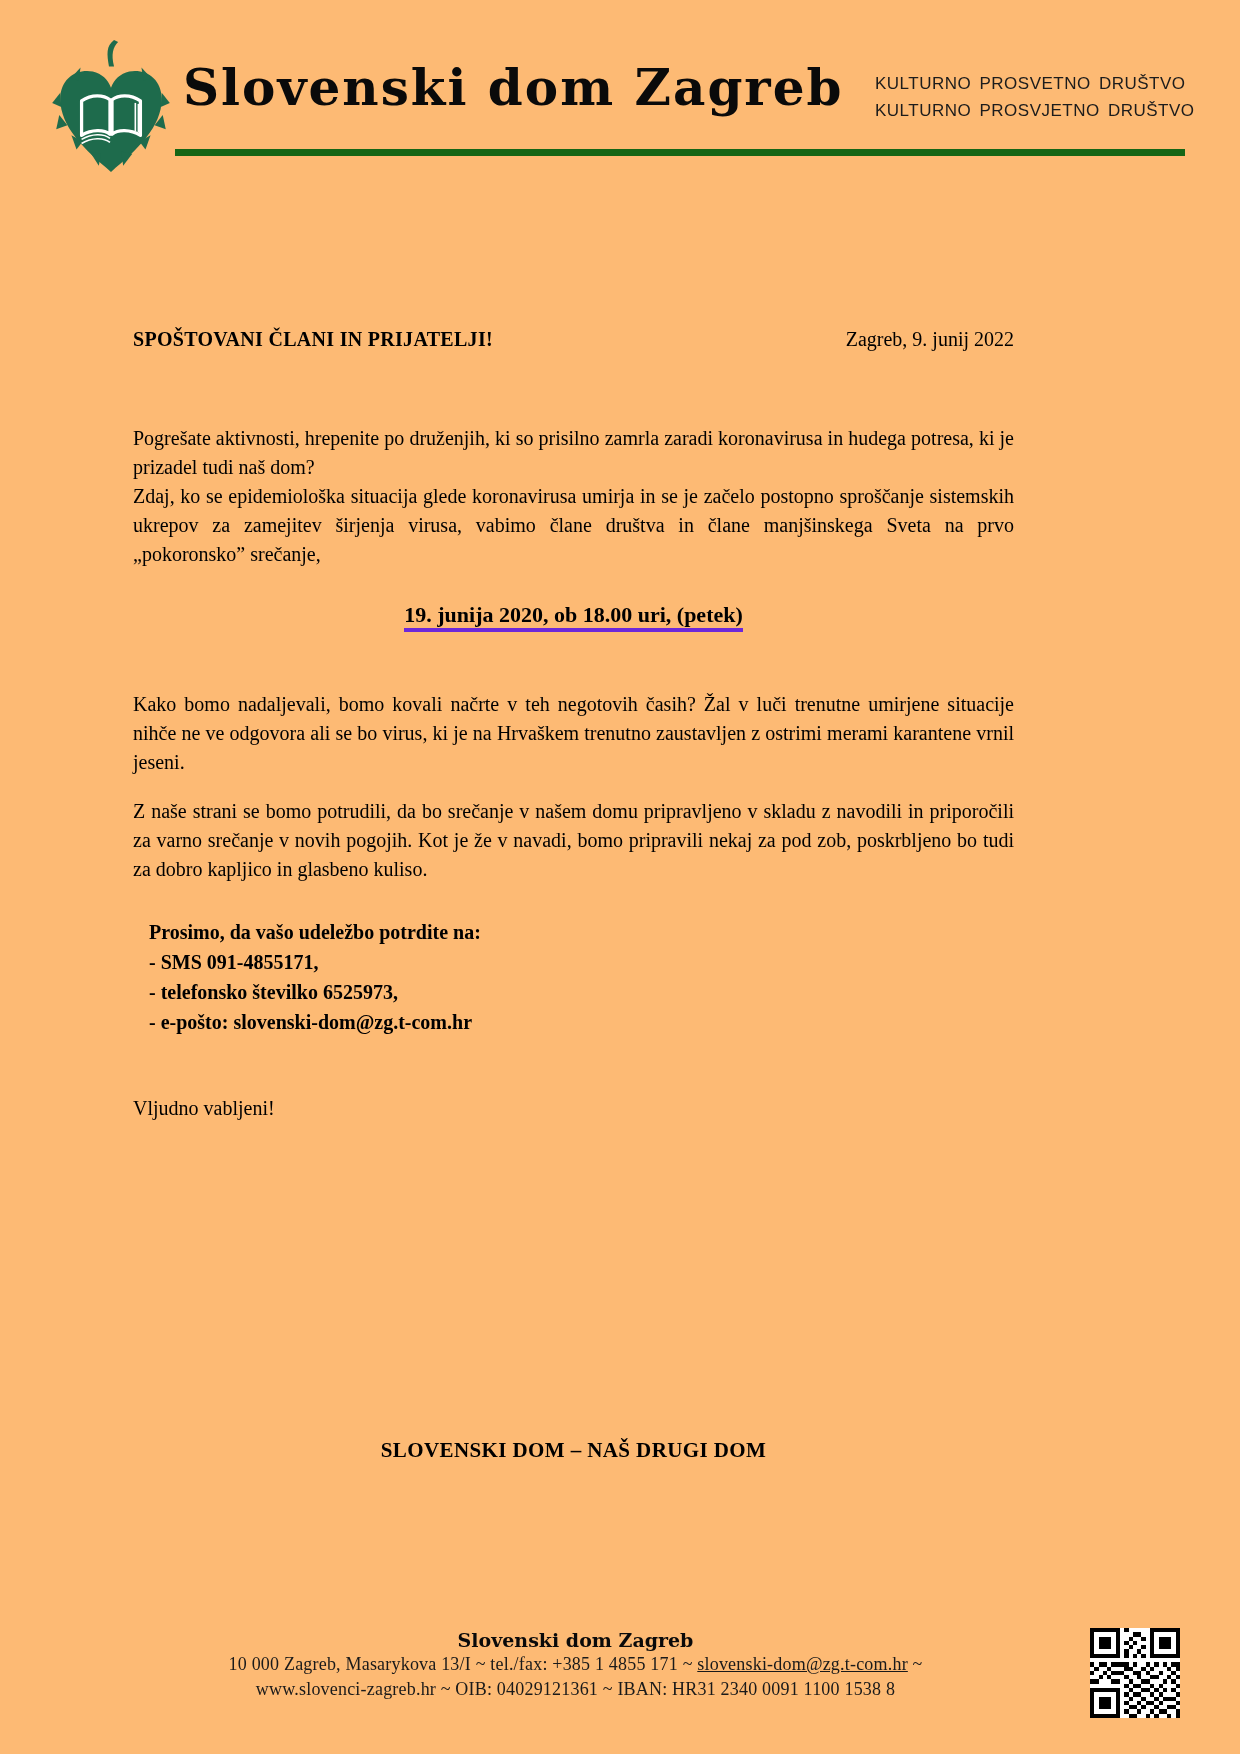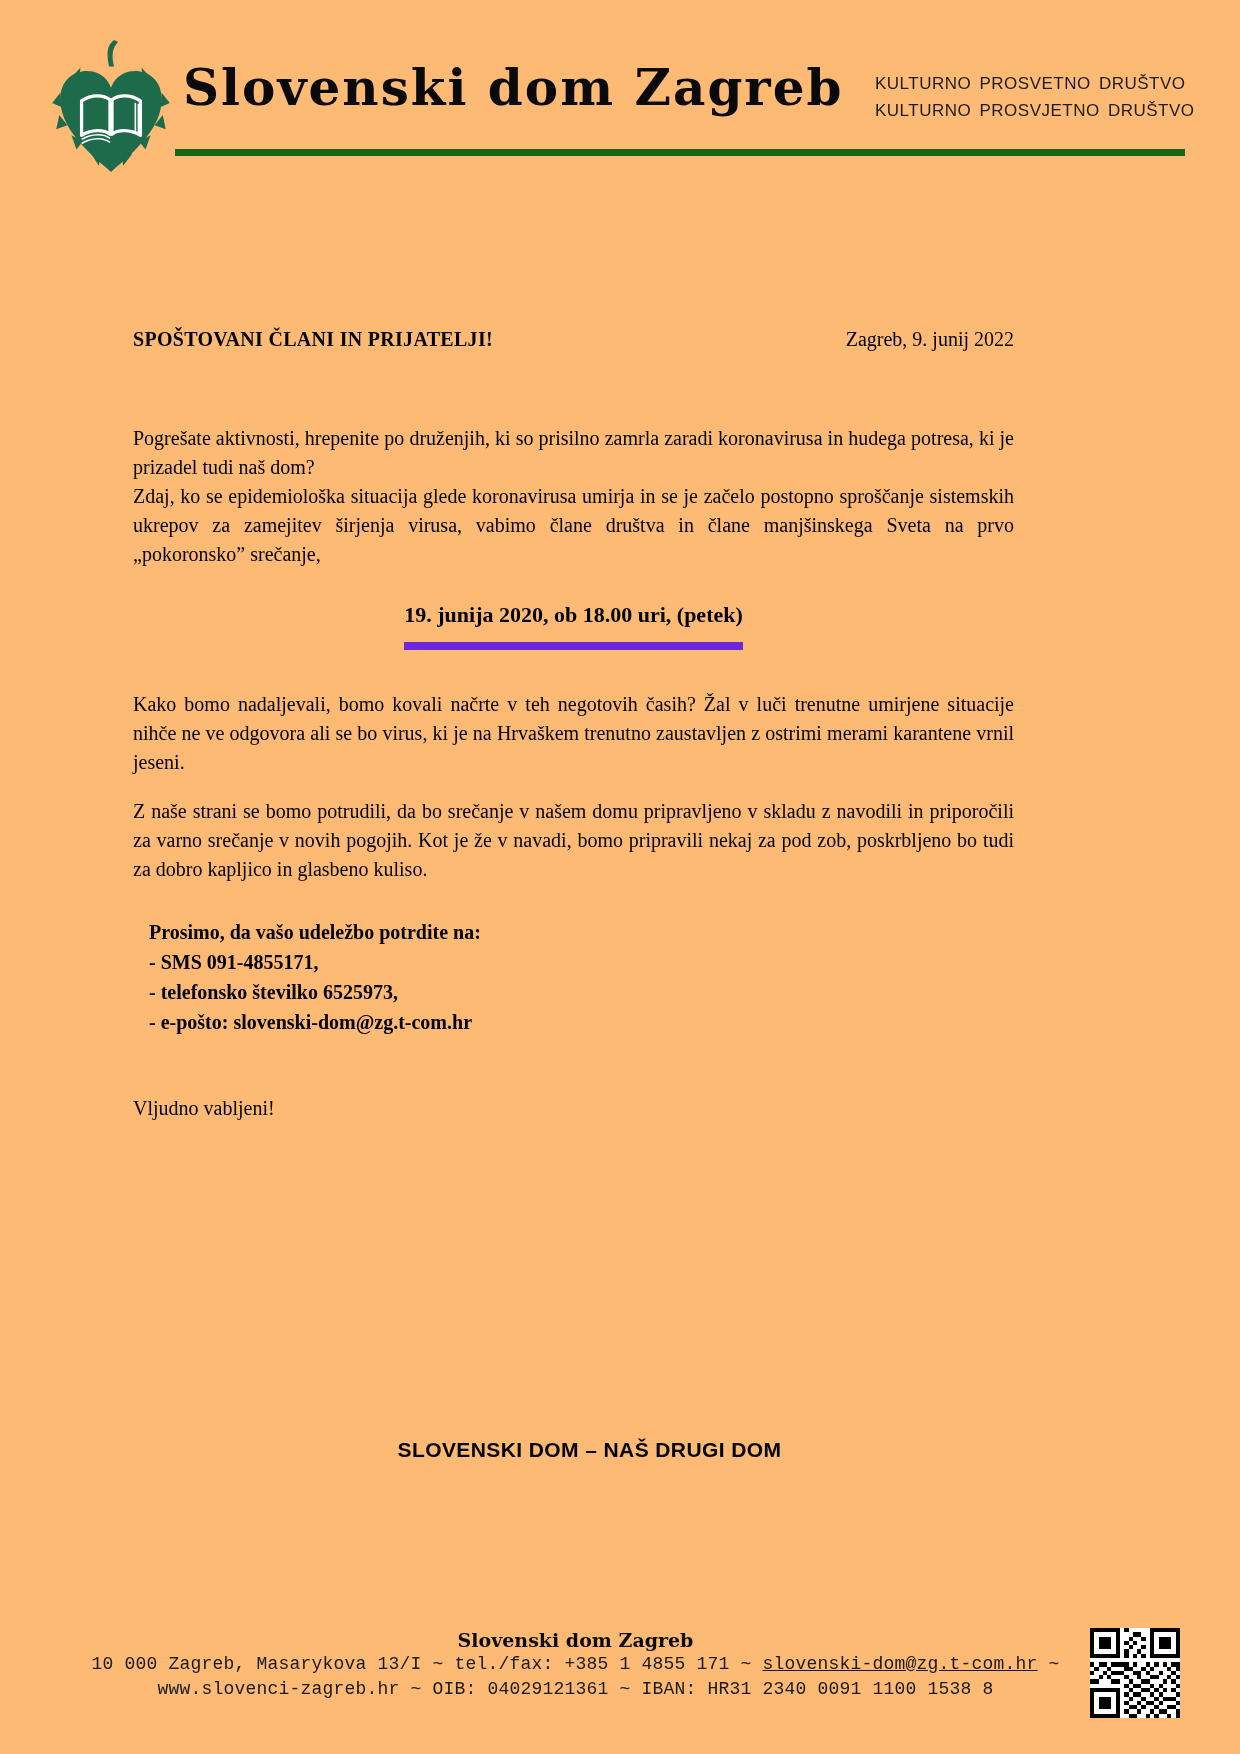--- a/index.html
+++ b/index.html
@@ -32,43 +32,43 @@
   
   .content {
     position:absolute; left:133px; top:325px; width:881px;
     font-size:20px; line-height:29px;
   }
   .salutation-row { display:flex; justify-content:space-between; align-items:flex-start; }
   .salutation { font-weight:bold; letter-spacing:0.3px; }
   .p-intro { margin-top:70px; }
   .content p.just { text-align:justify; }
   .event-line { margin-top:31px; text-align:center; font-weight:bold; font-size:22px; line-height:30px; }
-  .event-line span { border-bottom:8px solid #6d28d9; padding-bottom:15px; }
+  .event-line span { border-bottom:4px solid #6d28d9; padding-bottom:1px; }
   .p3 { margin-top:60px; }
   .p4 { margin-top:20px; }
   .rsvp { margin-top:33px; font-weight:bold; line-height:30px;margin-left:16px; }
   .closing { margin-top:57px; }
 
   .motto {
-    position:absolute; left:149px; top:1438px; width:881px;
+    position:absolute; left:133px; top:1438px; width:881px;
     text-align:center; font-weight:bold; font-size:21px; letter-spacing:0.4px;
-    font-family:Liberation Sans, sans-serif;
+    font-family:Liberation Serif, serif;
   }
 
   
   .footer {
     position:absolute; left:58px; top:1628px; width:1035px;
     text-align:center;
   }
   .footer-org {
     font-family:"DejaVu Serif", serif;
     font-weight:bold; font-size:19px; line-height:24px; color:#0a0a0a;
   }
   .footer-line {
-    font-family:Liberation Mono, monospace;
+    font-family:Liberation Serif, serif;
     font-size:18px; line-height:25px; color:#1a1a1a; letter-spacing:0.2px;
   }
   .footer-line a { color:#1a1a1a; text-decoration:underline; }
   .qr { position:absolute; left:1090px; top:1628px; width:90px; height:90px; }
 </style>
 </head>
 <body>
 
 <div id="page">
 

